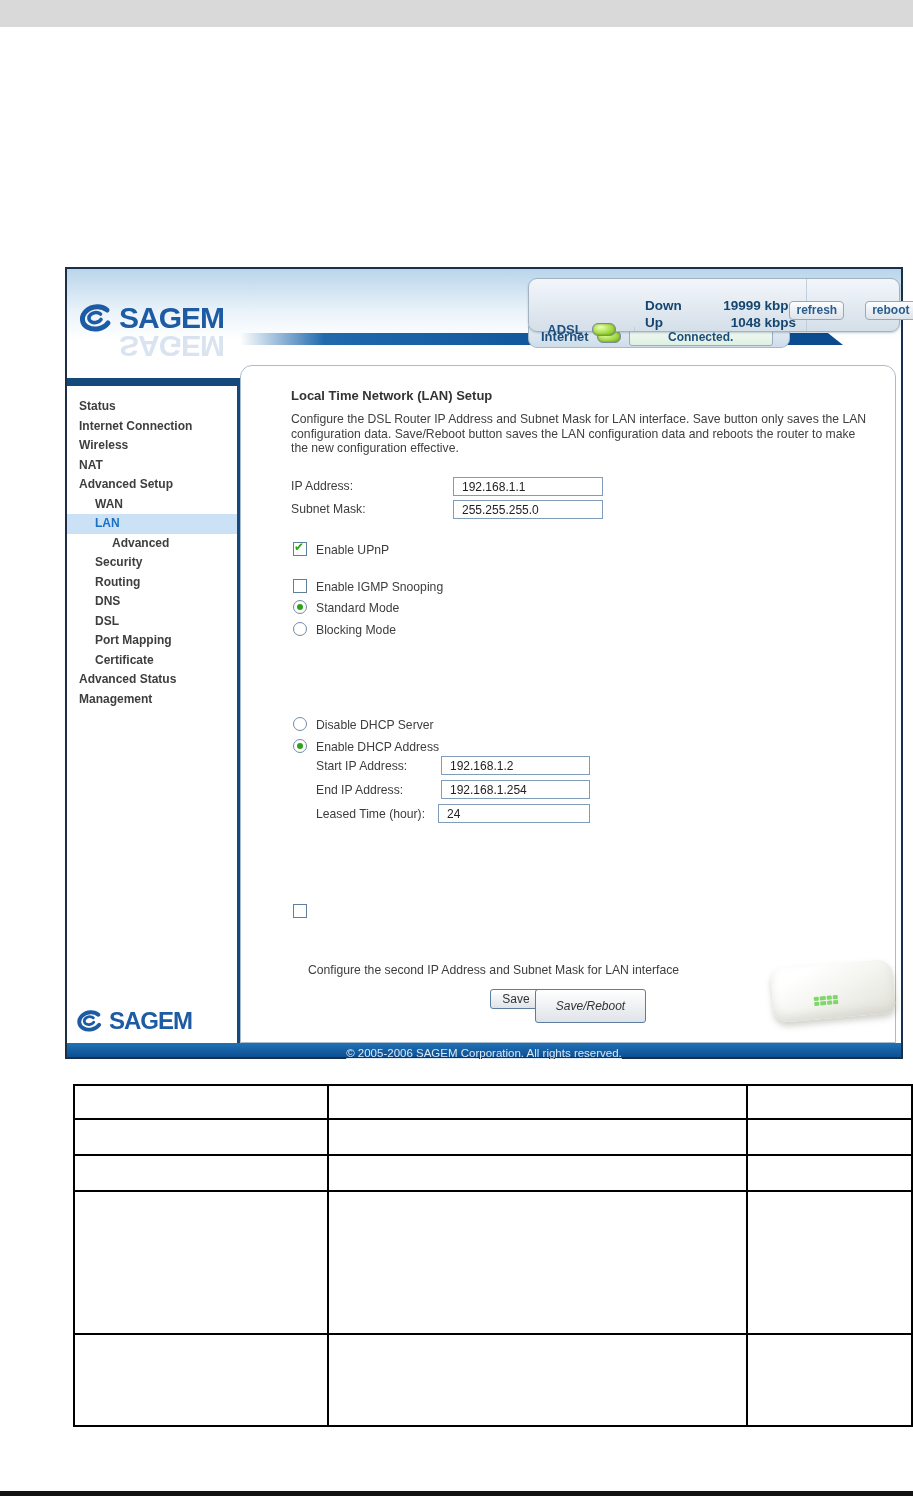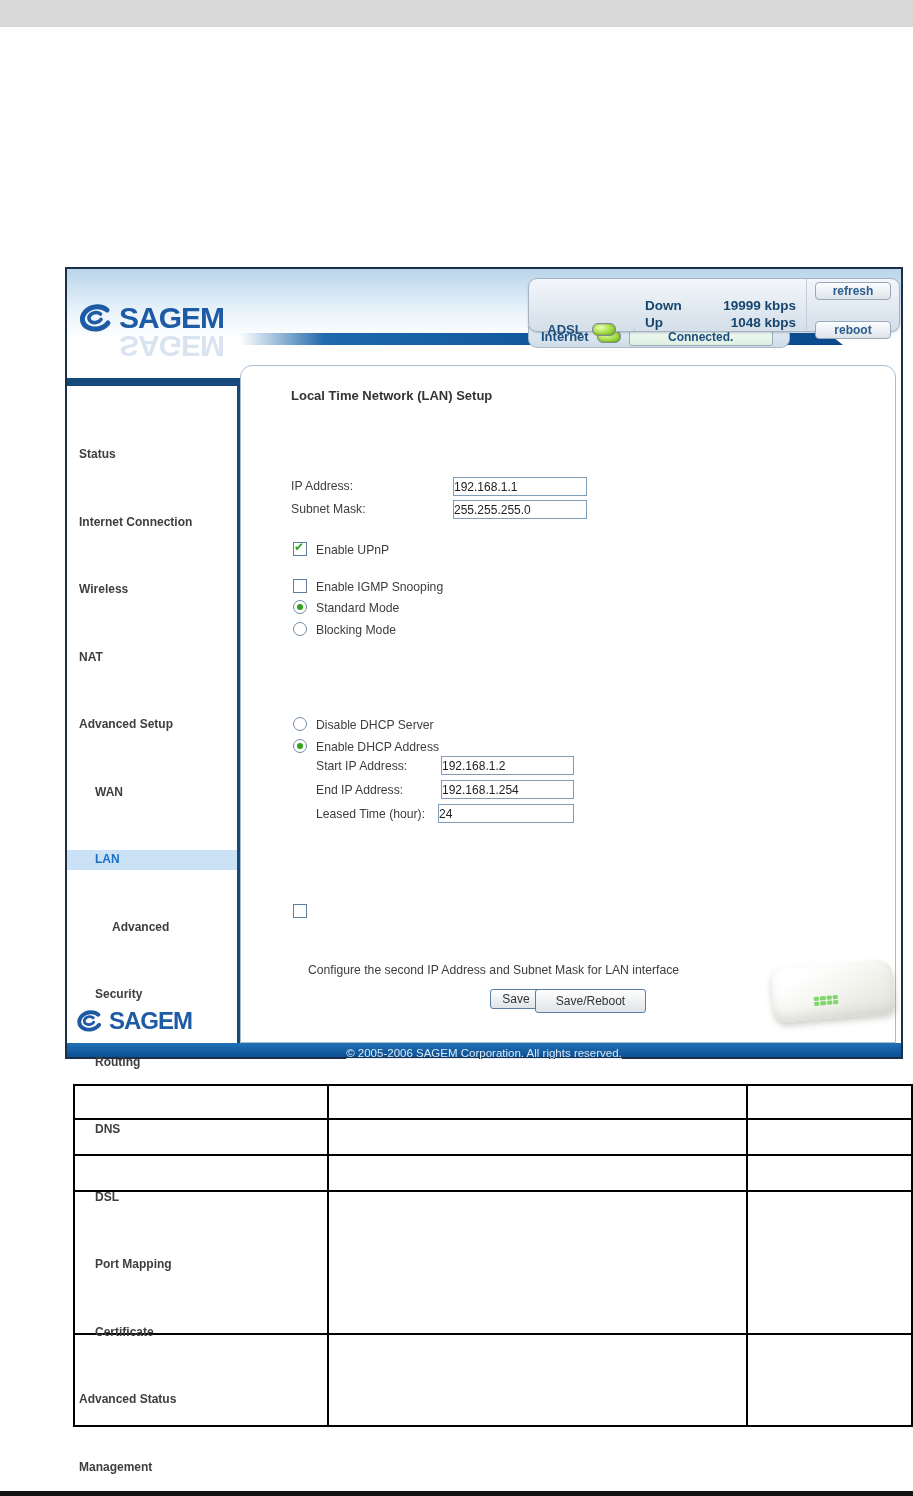--- a/index.html
+++ b/index.html
@@ -31,50 +31,50 @@
   .status-panel{left:461px;top:9px;width:370px;height:52px;z-index:4;display:flex;
     background:linear-gradient(#f2f6fa,#d4dfe9);border:1px solid #a3b3c2;border-radius:9px;
     box-shadow:0 1px 2px rgba(40,70,100,.25);}
   .sp-cell{display:flex;align-items:center;justify-content:center;}
   .sp-adsl{width:105px;gap:9px;border-right:1px solid #c2cfdb;margin-top:48px;}
   .sp-adsl .sp-label{font-size:13px;font-weight:bold;color:#1c4e7d;}
   .sp-updown{flex:1;flex-direction:column;justify-content:flex-end;padding:0 10px;border-right:1px solid #c2cfdb;}
   .ud-row{display:flex;width:100%;font-size:13.5px;font-weight:bold;color:#16466f;line-height:17px;}
   .ud-row .ud-l{width:52px;}
   .ud-row .ud-v{flex:1;text-align:right;}
-  .sp-btns{width:92px;flex-direction:column;gap:21px;margin-top:10px;}
+  .sp-btns{width:92px;flex-direction:row;gap:21px;margin-top:10px;}
   .xpbtn{width:76px;height:19px;font-size:12px;font-weight:bold;color:#2a5e8e;
     font-family:"Liberation Sans","DejaVu Sans",sans-serif;
     background:linear-gradient(#fcfdfe,#dde4ea);border:1px solid #98a8b8;border-radius:4px;cursor:pointer;}
   .led{width:22px;height:11px;border-radius:6px;border:1px solid #7a8a96;
     background:radial-gradient(ellipse at 35% 30%,#eaffb0,#9ed63e 60%,#6cb01e);
     box-shadow:inset 0 0 2px rgba(0,0,0,.35);}
   .inet-row{left:461px;top:57px;width:262px;height:22px;z-index:3;display:flex;align-items:center;gap:8px;
     padding-left:12px;box-sizing:border-box;
     background:linear-gradient(#e6eef5,#cfdde9);border:1px solid #a8b8c6;border-top:none;
     border-radius:0 0 9px 9px;}
   .inet-label{font-size:13px;font-weight:bold;color:#1c4e7d;}
   .conn-field{width:142px;height:16px;line-height:16px;text-align:center;font-size:12px;font-weight:bold;
     color:#1c4e7d;background:linear-gradient(#f2faf4,#dff0e2);border:1px solid #9badbb;border-radius:3px;}
 
   
   .side-topbar{left:0;top:109px;width:172px;height:8px;background:#15497c;z-index:2;}
   .side-divider{left:170px;top:109px;width:3px;height:667px;background:#15497c;z-index:2;}
   .menu{left:0;top:128px;width:170px;z-index:3;}
-  .mi{display:block;line-height:19.5px;font-size:12px;font-weight:bold;color:#3e3e3e;cursor:pointer;margin-top:48px;}
+  .mi{display:block;line-height:19.5px;font-size:12px;font-weight:bold;color:#3e3e3e;cursor:pointer;}
   .i0{padding-left:12px;} .i1{padding-left:28px;} .i2{padding-left:45px;}
   .mi.active{background:#cbe2f6;color:#1a6fc4;}
 
   
   .panel{left:173px;top:96px;width:656px;height:678px;background:#fff;
     border:1px solid #a8bcd0;border-radius:12px 12px 0 0;box-sizing:border-box;z-index:2;}
   .ptitle{left:50px;top:22px;font-size:13px;font-weight:bold;color:#333;}
   .ppara{left:50px;top:46px;width:580px;font-size:12.2px;line-height:14.6px;color:#404040;}
   .flabel{font-size:12.2px;color:#3d3d3d;white-space:nowrap;}
-  .tin{height:15px;border:1px solid #7f9db9;font-size:12px;padding:1px 0;color:#222;background:#fff;
+  .tin{height:15px;border:1px solid #7f9db9;font-size:12px;padding:1px 8px;color:#222;background:#fff;
        font-family:"Liberation Sans","DejaVu Sans",sans-serif;}
   .cb{width:12px;height:12px;border:1px solid #5f7f9c;background:#fff;}
   .cb .tick{position:absolute;left:0px;top:-3px;font-size:12px;font-weight:bold;color:#2ca41c;}
   .rb{width:12px;height:12px;border:1px solid #718ba3;border-radius:50%;background:#fff;}
   .rb.on::after{content:"";position:absolute;left:3px;top:3px;width:6px;height:6px;border-radius:50%;background:#2fa318;}
   .formbtn{font-size:12px;color:#333;background:linear-gradient(#ffffff,#dfe3e8);
     border:1px solid #5a7da0;border-radius:3px;cursor:pointer;
     font-family:"Liberation Sans","DejaVu Sans",sans-serif;}
 
   
@@ -171,20 +171,21 @@
         <g fill="none" stroke="#1d5ba4" stroke-linecap="round">
           <path d="M30 8 A 14 11 -12 1 0 31 21" stroke-width="5"></path>
           <path d="M23.5 12 A 6.5 5 -12 1 0 24 17.5" stroke-width="3.6"></path>
         </g>
       </svg>
       <span class="logotext">SAGEM</span>
     </div>
 
     <div class="abs panel">
       <div class="abs ptitle">Local Time Network (LAN) Setup</div>
+      <div class="abs ppara">Configure the DSL Router IP Address and Subnet Mask for LAN interface.  Save button only saves the LAN configuration data.  Save/Reboot button saves the LAN configuration data and reboots the router to make the new configuration effective.</div>
 
       <span class="abs flabel" style="left:50px;top:113px;">IP Address:</span>
       <input class="abs tin" style="left: 212px; top: 111px; width: 132px;" value="192.168.1.1">
 
       <span class="abs flabel" style="left:50px;top:136px;">Subnet Mask:</span>
       <input class="abs tin" style="left: 212px; top: 134px; width: 132px;" value="255.255.255.0">
 
       <span class="abs cb" style="left:52px;top:176px;">
           <span class="tick">✔</span>
         </span>
@@ -211,21 +212,21 @@
       <span class="abs flabel" style="left:75px;top:417px;">End IP Address:</span>
       <input class="abs tin" style="left: 200px; top: 414px; width: 131px;" value="192.168.1.254">
 
       <span class="abs flabel" style="left:75px;top:441px;">Leased Time (hour):</span>
       <input class="abs tin" style="left: 197px; top: 438px; width: 134px;" value="24">
 
       <span class="abs cb" style="left:52px;top:538px;"></span>
       <span class="abs flabel" style="left:67px;top:557px;margin-top:40px;">Configure the second IP Address and Subnet Mask for LAN interface</span>
 
       <button class="abs formbtn" style="left:249px;top:623px;width:52px;height:20px;">Save</button>
-      <button class="abs formbtn" style="left:294px;top:623px;width:111px;height:24px;">Save/Reboot</button>
+      <button class="abs formbtn" style="left:294px;top:623px;width:111px;height:34px;font-style:italic;">Save/Reboot</button>
 
       <div class="abs router-img">
         <div class="router-body"></div>
         <div class="router-leds">
           <i></i>
             <i></i>
             <i></i>
             <i></i>
             <i></i>
             <i></i>

